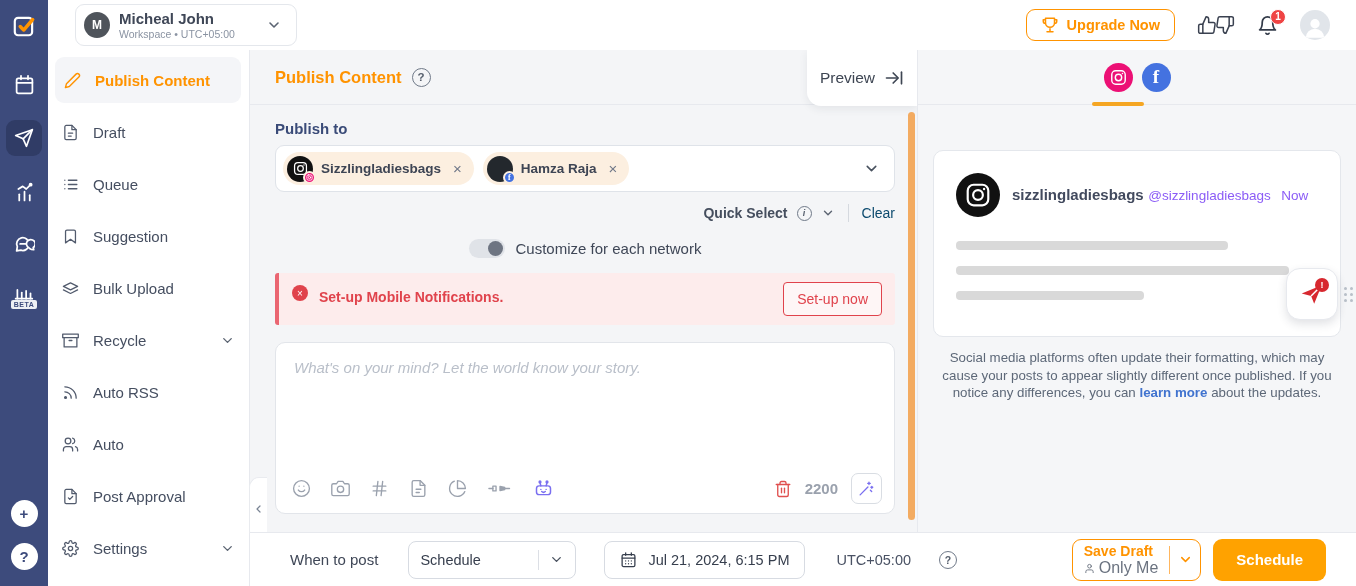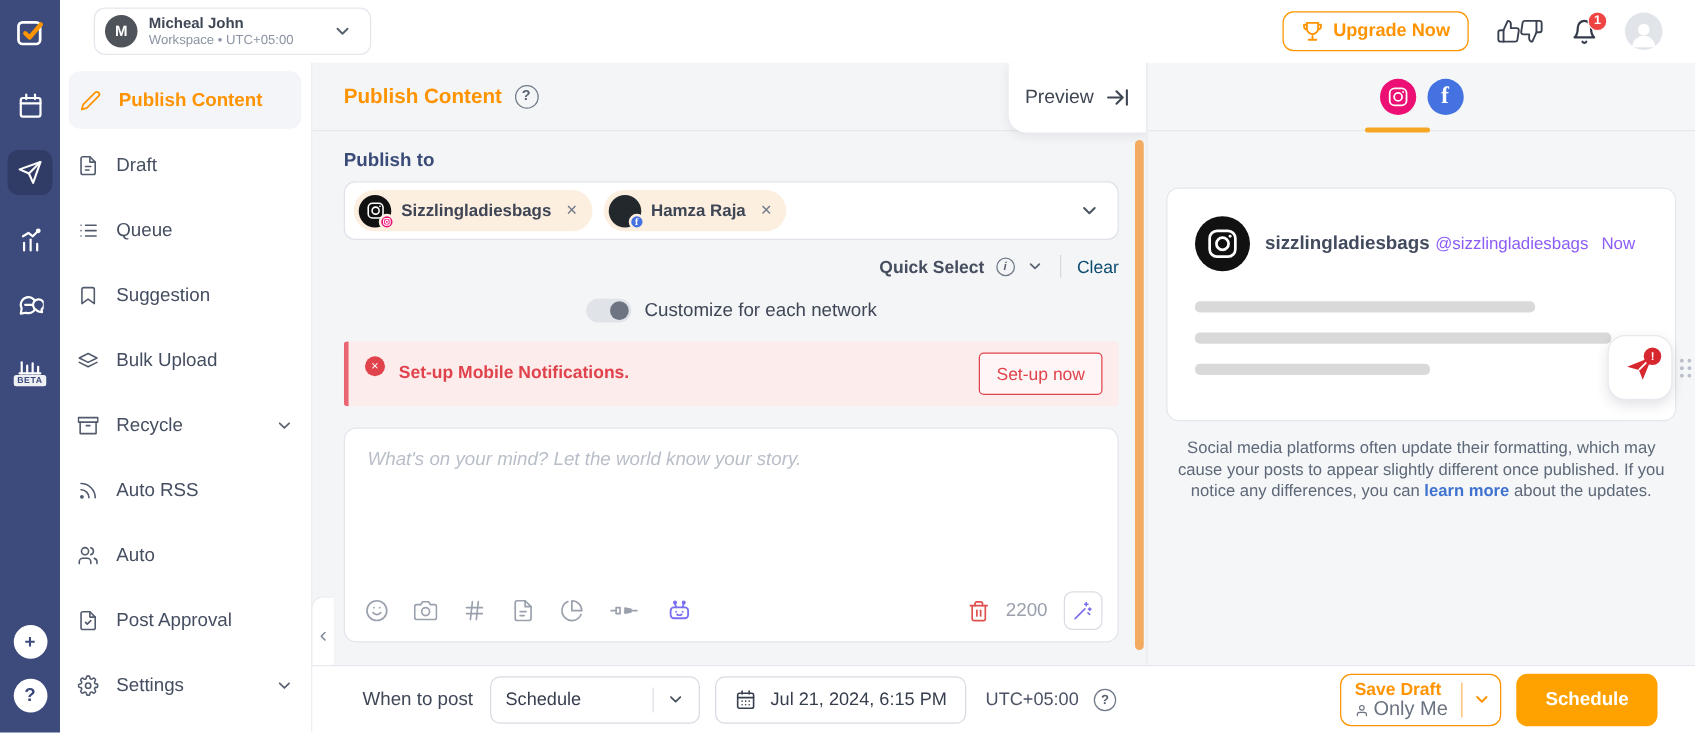--- a/index.html
+++ b/index.html
@@ -21,21 +21,21 @@
   .rail-circle { width:27px; height:27px; border-radius:50%; background:#fff; color:#3d4b7c;
     display:flex; align-items:center; justify-content:center; font-weight:bold; font-size:15px; margin-bottom:16px; }
 
   
   .topbar { position:absolute; left:48px; top:0; right:0; height:50px; background:#fff;
     display:flex; align-items:center; padding:0 26px 0 27px; z-index:6; }
   .ws-card { display:flex; align-items:center; gap:9px; border:1px solid #e4e7ec; border-radius:9px;
     padding:5px 14px 5px 8px; background:#fff; }
   .ws-avatar { width:26px; height:26px; border-radius:50%; background:#4f545b; color:#fff;
     font-size:12px; font-weight:bold; display:flex; align-items:center; justify-content:center; }
-  .ws-name { font-size:12px; font-weight:bold; color:#3f4757; line-height:1.15; }
+  .ws-name { font-size:15px; font-weight:bold; color:#3f4757; line-height:1.15; }
   .ws-meta { font-size:10.5px; color:#8a93a2; }
   .ws-chev { margin-left:22px; color:#5b6472; }
   .topbar-right { margin-left:auto; display:flex; align-items:center; gap:22px; }
   .upgrade-btn { display:flex; align-items:center; gap:8px; border:1.5px solid #ff9300; border-radius:9px;
     padding:6px 14px; color:#ff9300; font-size:14.5px; font-weight:bold; background:#fff; }
   .thumbs { display:flex; align-items:center; color:#3a4150; }
   .bell-wrap { position:relative; color:#2f3짝64; color:#333b49; }
   .bell-badge { position:absolute; top:-6px; right:-8px; min-width:16px; height:16px; border-radius:8px;
     background:#ef4444; color:#fff; font-size:10px; font-weight:bold; display:flex; align-items:center;
     justify-content:center; padding:0 4px; border:1px solid #fff; }
@@ -102,21 +102,21 @@
   .alert-title { font-size:14px; font-weight:bold; color:#e0434c; margin-bottom:4px; }
   .alert-desc { font-size:13.5px; color:#e0434c; }
   .alert-btn { border:1px solid #e0434c; border-radius:4px; background:rgba(255,255,255,.55);
     color:#e0434c; font-size:14px; padding:8px 13px; flex:none; }
   .composer { margin-top:17px; background:#fff; border:1px solid #e2e5ea; border-radius:10px;
     height:172px; position:relative; }
   .composer textarea { position:absolute; inset:0 0 44px 0; border:none; background:transparent;
     resize:none; outline:none; padding:16px 18px; font-size:15px; color:#3f4757;
     font-family:"Liberation Sans",sans-serif; }
   .composer textarea::placeholder { font-style:italic; color:#b9bfc9; }
-  .composer-bar { position:absolute; left:16px; right:12px; bottom:9px; display:flex; align-items:center; gap:20px; color:#9aa1ad; }
+  .composer-bar { position:absolute; left:16px; right:12px; bottom:9px; display:flex; align-items:center; gap:20px; color:#9aa1ad;font-weight:bold; }
   .cb-right { margin-left:auto; display:flex; align-items:center; gap:13px; }
   .char-count { font-size:15px; color:#9aa1ad; }
   .wand-btn { width:31px; height:31px; border:1px solid #d9dde3; border-radius:7px; background:#fff;
     color:#7a6ff0; display:flex; align-items:center; justify-content:center; }
   .robot { color:#7a6ff0; }
   .trash { color:#e0504f; }
   .main-scrollbar { position:absolute; right:2px; top:62px; width:7px; height:408px;
     background:#f3ab61; border-radius:4px; z-index:4; }
 
   
@@ -144,21 +144,21 @@
   .fw-badge { position:absolute; top:9px; right:8px; width:14px; height:14px; border-radius:50%;
     background:#d7282f; color:#fff; font-size:9px; font-weight:bold; display:flex; align-items:center; justify-content:center; }
   .drag-dots { position:absolute; right:3px; top:237px; display:grid; grid-template-columns:3px 3px;
     gap:3px; }
   .drag-dots i { width:3px; height:3px; border-radius:50%; background:#b9c0c9; }
   .disclaimer { margin:12px 18px 0; text-align:center; font-size:13.3px; line-height:1.33; color:#5d6878; }
   .learn-more { color:#4073cf; font-weight:bold; }
 
   
   .bottombar { position:absolute; left:250px; right:0; bottom:0; height:54px; background:#fff;
-    border-top:1px solid #e7e9ee; display:flex; align-items:center; padding:0 30px 0 40px; gap:12px; z-index:5;justify-content:flex-end; }
+    border-top:1px solid #e7e9ee; display:flex; align-items:center; padding:0 30px 0 40px; gap:28px; z-index:5;justify-content:flex-end; }
   .wtp-label { font-size:15px; color:#3f4757; margin-right:2px; }
   .sched-select { height:38px; border:1px solid #d7dbe2; border-radius:8px; background:#fff;
     display:flex; align-items:center; padding:0 11px; width:168px; font-size:14.5px; color:#363e4d; }
   .sched-select .vline { margin-left:auto; width:1px; height:20px; background:#dcdfe5; margin-right:10px; }
   .date-btn { height:38px; border:1px solid #d7dbe2; border-radius:8px; background:#fff;
     display:flex; align-items:center; padding:0 15px; gap:11px; font-size:14.5px; color:#2f3짝64; color:#363e4d; }
   .tz { font-size:14.5px; color:#4a5264; margin-left:3px; }
   .bb-right { margin-left:auto; display:flex; align-items:center; gap:12px; }
   .savedraft { height:42px; border:1.5px solid #ff9300; border-radius:9px; background:#fff;
     display:flex; align-items:stretch; overflow:hidden; }

